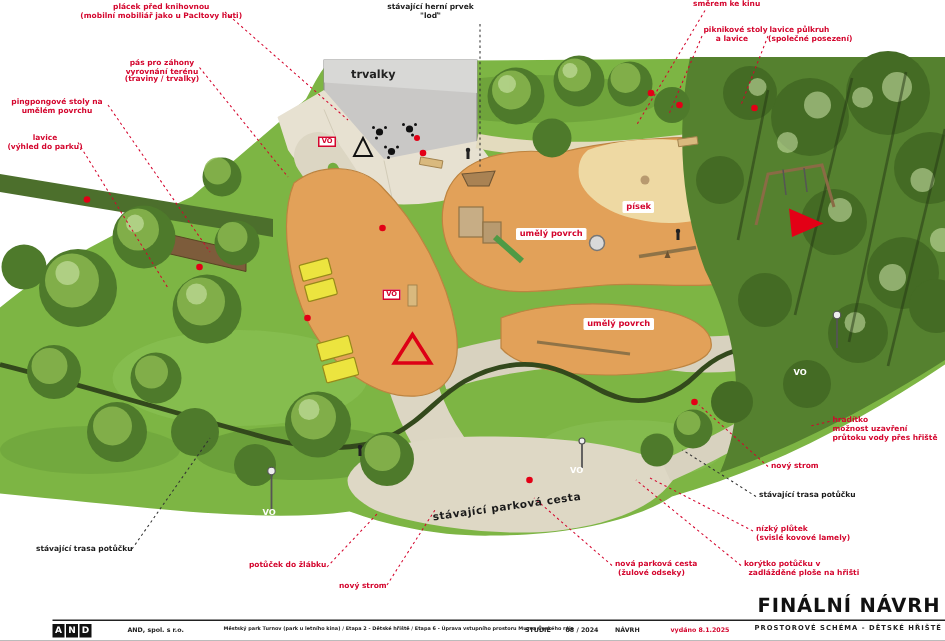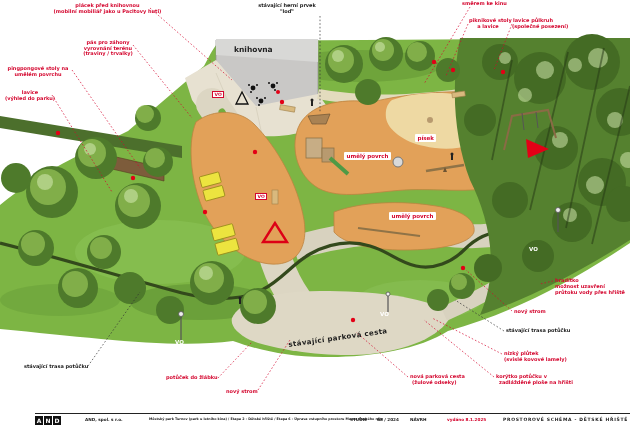--- a/index.html
+++ b/index.html
@@ -257,21 +257,21 @@
         <path d="M258,390 L290,340"></path>
         <path d="M218,378 L252,342"></path>
   </g>
   <g stroke="#333" stroke-width="0.7" stroke-dasharray="1.6 2" fill="none">
     <path d="M320,16 L320,112"></path>
         <path d="M504,331 L455,300"></path>
         <path d="M88,366 L140,292"></path>
   </g>
 </svg>
 
-<div class="knihovna">knihovna</div>
+<div class="knihovna">trvalky</div>
 <div class="rotcesta">stávající parková cesta</div>
 
 <div class="boxlbl" style="left:344px;top:152px;">umělý povrch</div>
 <div class="boxlbl" style="left:389px;top:212px;">umělý povrch</div>
 <div class="boxlbl" style="left:415px;top:134px;">písek</div>
 
 <div class="vobox" style="left:212px;top:91px;">VO</div>
 <div class="vobox" style="left:255px;top:193px;">VO</div>
 <div class="votext" style="left:175px;top:339px;">VO</div>
 <div class="votext" style="left:380px;top:311px;">VO</div>
@@ -335,20 +335,21 @@
 <div class="ann" style="left:226px;top:388px;">
   <div>nový strom</div>
 </div>
 <div class="ann" style="left:166px;top:374px;">
   <div>potůček do žlábku</div>
 </div>
 <div class="ann black" style="left:24px;top:363px;">
   <div>stávající trasa potůčku</div>
 </div>
 
+<div class="final-title">FINÁLNÍ NÁVRH</div>
 <div class="tb-rule"></div>
 <div class="tb-row">
   <div class="logo">
     <span>A</span>
         <span>N</span>
         <span>D</span>
   </div>
   <div class="cell c-company">AND, spol. s r.o.</div>
   <div class="cell c-project">Městský park Turnov (park u letního kina) / Etapa 2 - Dětské hřiště / Etapa 6 - Úprava vstupního prostoru Muzea Českého ráje</div>
   <div class="cell c-studie">STUDIE</div>

